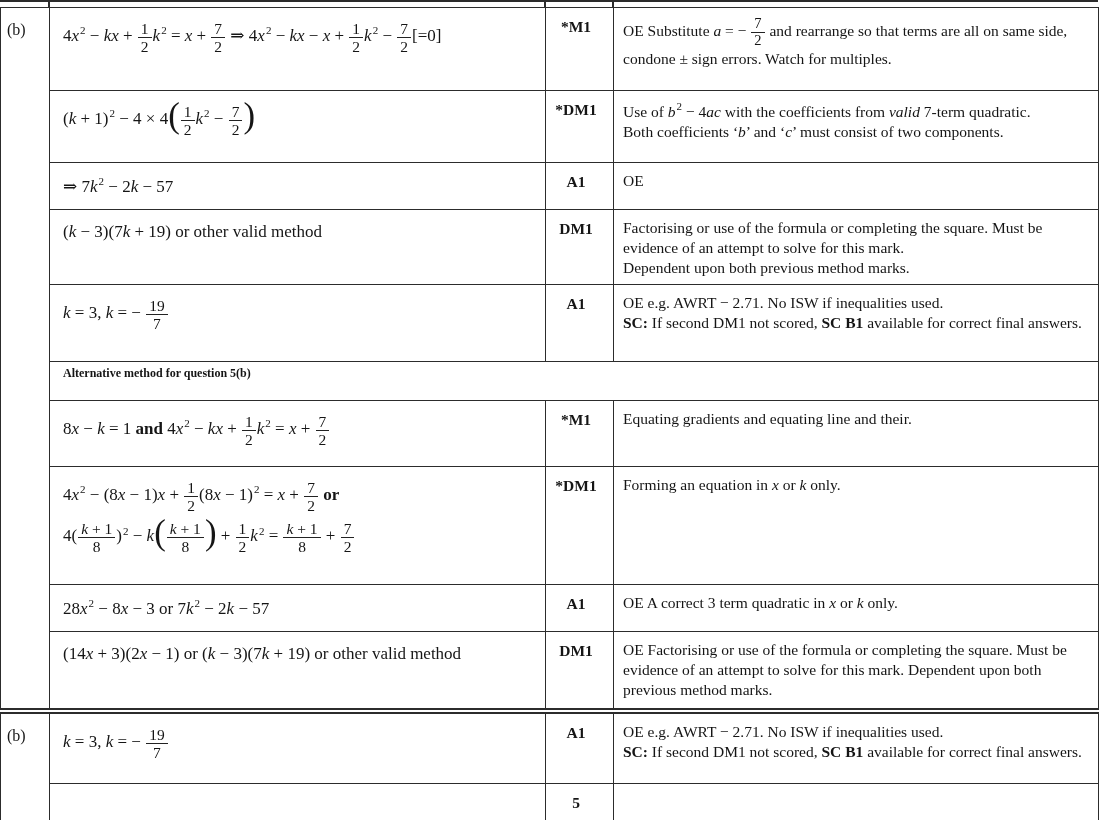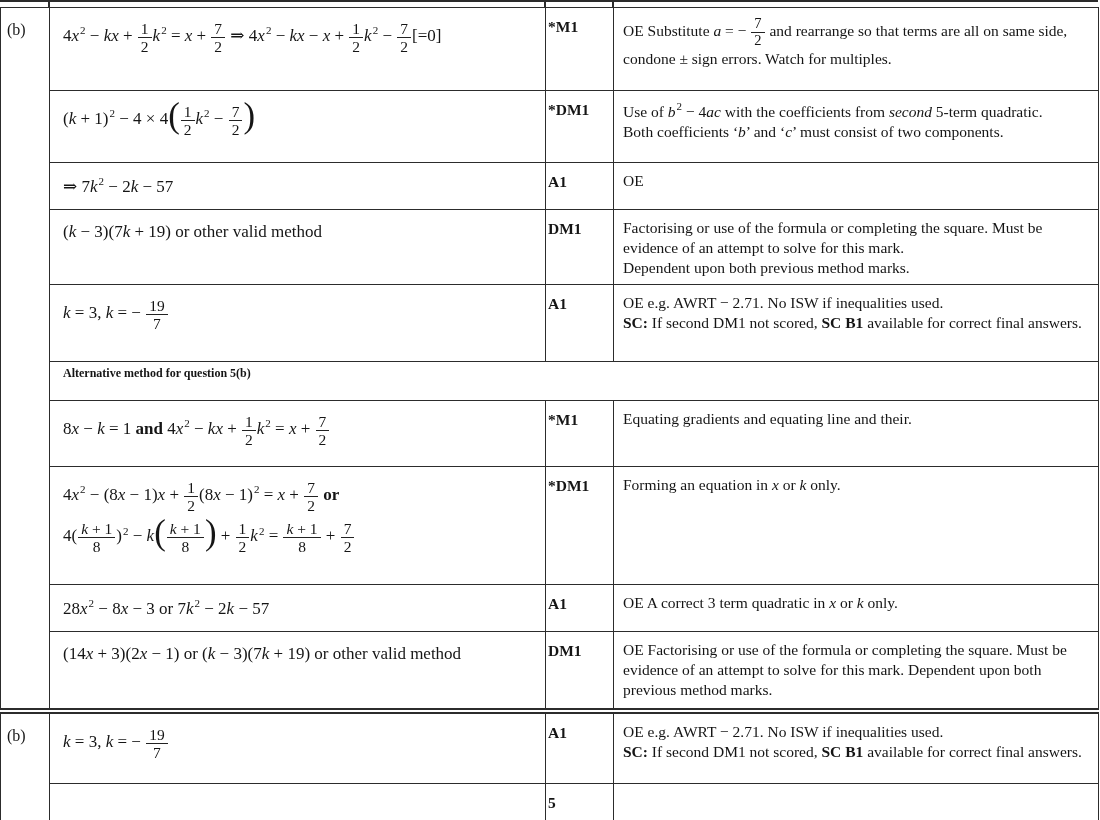--- a/index.html
+++ b/index.html
@@ -9,21 +9,21 @@
     position:relative;
   }
   
   .topstrip{position:relative;height:5px;width:1098px;border-top:2px solid #2c2c2c;}
   .topstrip .tick{position:absolute;top:0;width:2px;height:5px;background:#2c2c2c;}
 
   table.ms{border-collapse:collapse;table-layout:fixed;width:1098px;}
   table.ms td{border:1.4px solid #2c2c2c;vertical-align:top;overflow:hidden;}
   td.qlabel{border-left:none;font-size:16px;padding:13px 0 0 6px;}
   td.working{font-size:17px;padding:6px 8px 6px 13px;vertical-align:middle;}
-  td.mark{font-weight:bold;font-size:15.5px;text-align:left;padding:10px 9px 0 2px;}
+  td.mark{font-weight:bold;font-size:15.5px;text-align:center;padding:10px 9px 0 2px;}
   td.note{font-size:15.5px;line-height:1.3;padding:8px 10px 5px 9px;}
   td.hdr{font-weight:bold;font-size:12px;vertical-align:middle;padding:4px 0 4px 13px;}
   tr.sep td{border-top:6px double #2c2c2c;}
   table.ms tr:last-child td{border-bottom:2.5px solid #2c2c2c;}
 
   .mline{display:block;margin:6px 0;white-space:nowrap;}
   .vr{font-style:italic;}
   .bold{font-weight:bold;margin-top:48px;}
   .sup{font-size:11px;vertical-align:7px;padding-left:1px;}
   .frac{display:inline-block;text-align:center;vertical-align:middle;line-height:1.1;font-size:15.5px;padding:0 1px;}
@@ -56,21 +56,21 @@
             <span class="mline">4<span class="vr">x</span><span class="sup">2</span> − <span class="vr">kx</span> + <span class="frac"><span class="fn">1</span><span class="fd">2</span></span><span class="vr">k</span><span class="sup">2</span> = <span class="vr">x</span> + <span class="frac"><span class="fn">7</span><span class="fd">2</span></span> ⇒ 4<span class="vr">x</span><span class="sup">2</span> − <span class="vr">kx</span> − <span class="vr">x</span> + <span class="frac"><span class="fn">1</span><span class="fd">2</span></span><span class="vr">k</span><span class="sup">2</span> − <span class="frac"><span class="fn">7</span><span class="fd">2</span></span><span>[=0]</span></span>
           </td>
           <td class="mark">*M1</td>
           <td class="note"><span>OE  Substitute </span><span class="vr">a</span><span> = − </span><span class="frac"><span class="fn">7</span><span class="fd">2</span></span><span> and rearrange so that terms are all on same side, condone ± sign errors. Watch for multiples.</span></td>
         </tr>
         <tr style="height: 72px;">
           <td class="working">
             <span class="mline">(<span class="vr">k</span> + 1)<span class="sup">2</span> − 4 × 4<span class="bigp">(</span><span class="frac"><span class="fn">1</span><span class="fd">2</span></span><span class="vr">k</span><span class="sup">2</span> − <span class="frac"><span class="fn">7</span><span class="fd">2</span></span><span class="bigp">)</span></span>
           </td>
           <td class="mark">*DM1</td>
-          <td class="note"><span>Use of </span><span class="vr">b</span><span class="sup">2</span><span> − 4</span><span class="vr">ac</span><span> with the coefficients from </span><span class="vr">second</span><span> 5-term quadratic.</span><br><span>Both coefficients ‘</span><span class="vr">b</span><span>’ and ‘</span><span class="vr">c</span><span>’ must consist of two components.</span></td>
+          <td class="note"><span>Use of </span><span class="vr">b</span><span class="sup">2</span><span> − 4</span><span class="vr">ac</span><span> with the coefficients from </span><span class="vr">valid</span><span> 7-term quadratic.</span><br><span>Both coefficients ‘</span><span class="vr">b</span><span>’ and ‘</span><span class="vr">c</span><span>’ must consist of two components.</span></td>
         </tr>
         <tr style="height: 41px;">
           <td class="working">
             <span class="mline">⇒ 7<span class="vr">k</span><span class="sup">2</span> − 2<span class="vr">k</span> − 57</span>
           </td>
           <td class="mark">A1</td>
           <td class="note"><span>OE</span></td>
         </tr>
         <tr style="height: 75px; margin-left: 20px;">
           <td class="working">

